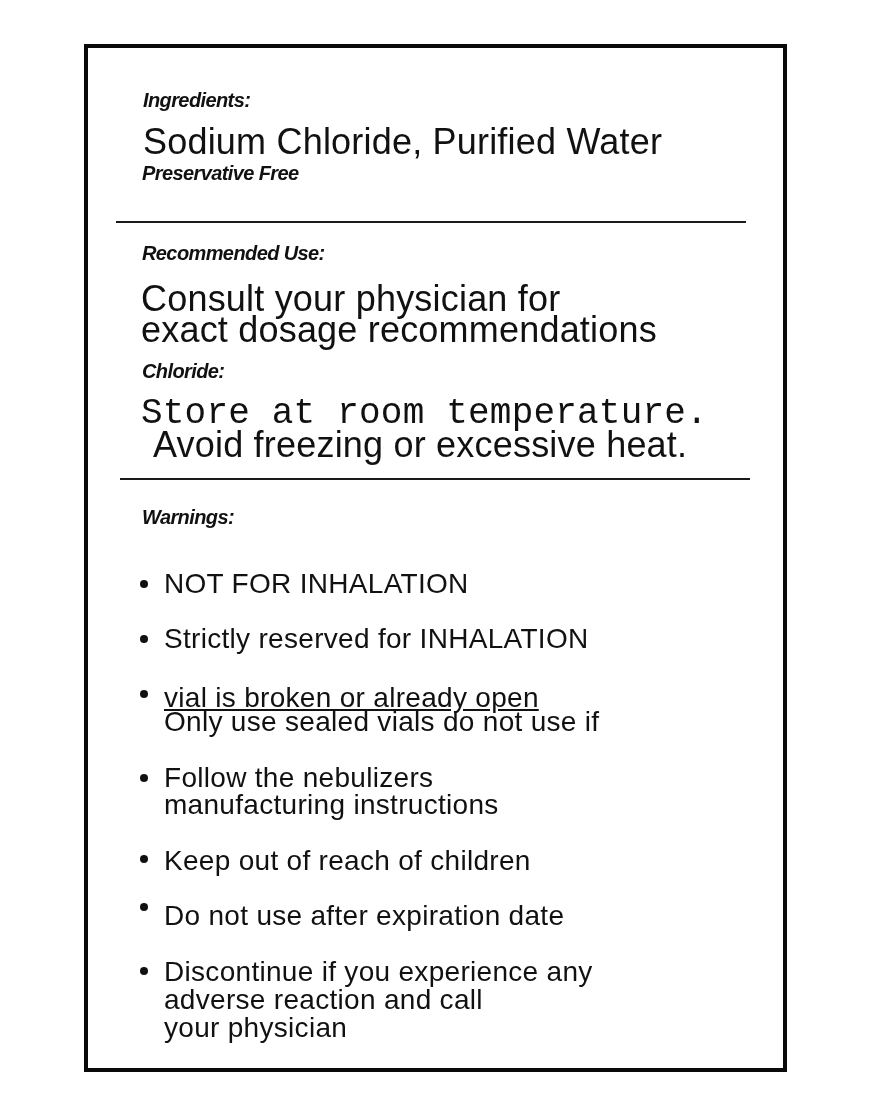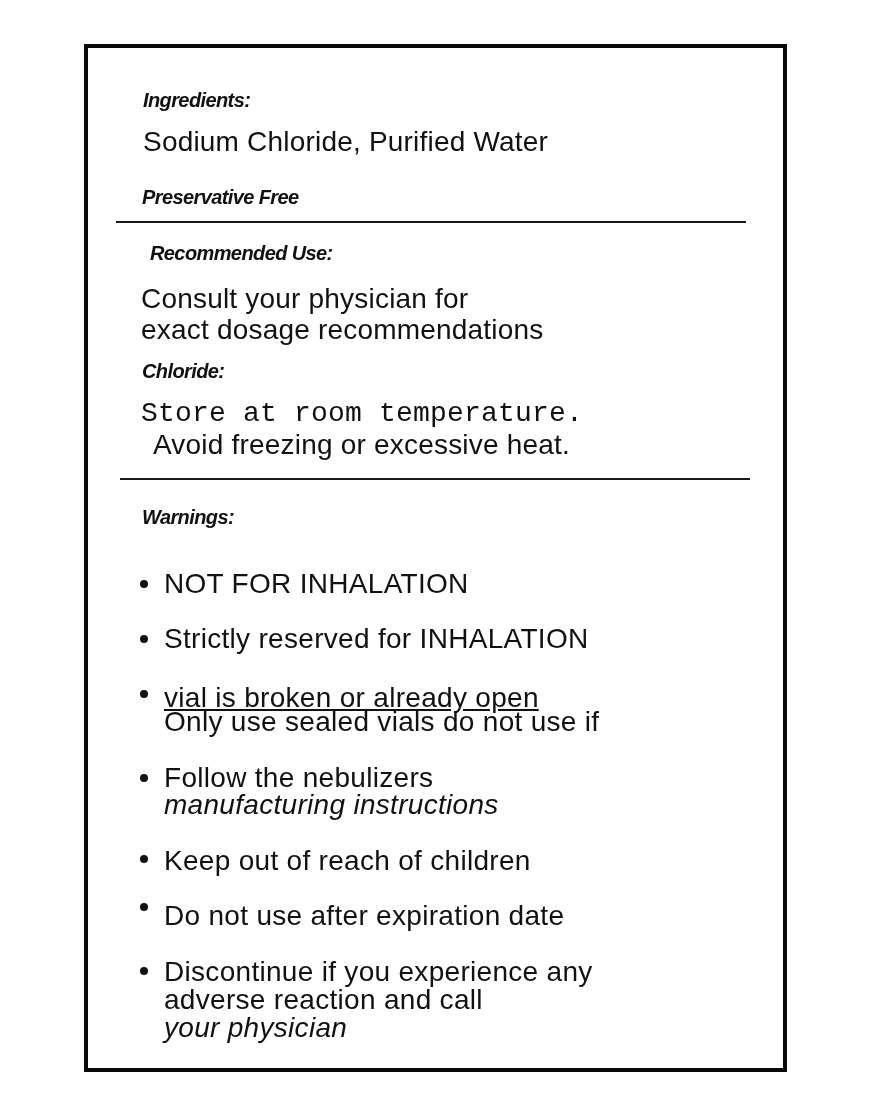--- a/index.html
+++ b/index.html
@@ -2,37 +2,37 @@
 <html><head>
 <meta charset="utf-8">
 <style>
   html, body { margin:0; padding:0; background:#ffffff; }
   body { width:873px; height:1112px; position:relative; overflow:hidden;
          font-family:"Liberation Sans", sans-serif; color:#111111; }
   .label-box { position:absolute; left:84px; top:44px; width:695px; height:1020px;
                border:4px solid #0a0a0a; box-sizing:content-box; }
   .abs { position:absolute; white-space:nowrap; }
   .head { font-weight:bold; font-style:italic; font-size:20px; letter-spacing:-0.6px; }
-  .body { font-size:28px; letter-spacing:0.2px; line-height:32px; }
+  .body { font-size:36px; letter-spacing:0.2px; line-height:32px; }
   .rule { position:absolute; height:2px; background:#1a1a1a; }
   .bullet { position:absolute; width:8px; height:8px; border-radius:50%; background:#111; }
   .wtext { position:absolute; left:164px; font-size:28px; line-height:28px; letter-spacing:0.3px; white-space:nowrap; }
 </style>
 </head>
 <body>
 
 <div class="label-box"></div>
 
 <div class="abs head" style="left:143px; top:89px;">Ingredients:</div>
 <div class="abs body" style="left:143px; top:126px;">Sodium Chloride, Purified Water</div>
-<div class="abs head" style="left:142px; top:186px;">Preservative Free</div>
+<div class="abs head" style="left:142px; top:162px;">Preservative Free</div>
 
 <div class="rule" style="left:116px; top:221px; width:630px;"></div>
 
-<div class="abs head" style="left:142px; top:242px;margin-left:8px;">Recommended Use:</div>
+<div class="abs head" style="left:142px; top:242px;">Recommended Use:</div>
 <div class="abs body" style="left:141px; top:283px;">Consult your physician for</div>
 <div class="abs body" style="left:141px; top:314px;text-align:right;">exact dosage recommendations</div>
 
 <div class="abs head" style="left:142px; top:360px;">Chloride:</div>
 <div class="abs body" style="left:141px; top:398px;font-family:Liberation Mono, monospace;">Store at room temperature.</div>
 <div class="abs body" style="left:153px; top:429px;">Avoid freezing or excessive heat.</div>
 
 <div class="rule" style="left:120px; top:478px; width:630px;"></div>
 
 <div class="abs head" style="left:142px; top:506px;">Warnings:</div>
@@ -47,29 +47,29 @@
     <div class="wtext" style="top:625px;">Strictly reserved for INHALATION</div>
   </div>
   <div>
     <span class="bullet" style="left:140px; top:690px;"></span>
     <div class="wtext" style="top:708px;">Only use sealed vials do not use if</div>
     <div class="wtext" style="top:684px;text-decoration:underline;">vial is broken or already open</div>
   </div>
   <div>
     <span class="bullet" style="left:140px; top:774px;"></span>
     <div class="wtext" style="top:764px;">Follow the nebulizers</div>
-    <div class="wtext" style="top:791px;font-style:italic;">manufacturing instructions</div>
+    <div class="wtext" style="top:791px;">manufacturing instructions</div>
   </div>
   <div>
     <span class="bullet" style="left:140px; top:855px;"></span>
     <div class="wtext" style="top:847px;">Keep out of reach of children</div>
   </div>
   <div>
     <span class="bullet" style="left:140px; top:903px;"></span>
     <div class="wtext" style="top:902px;">Do not use after expiration date</div>
   </div>
   <div>
     <span class="bullet" style="left:140px; top:967px;"></span>
     <div class="wtext" style="top:958px;">Discontinue if you experience any</div>
     <div class="wtext" style="top:986px;">adverse reaction and call</div>
-    <div class="wtext" style="top:1014px;font-style:italic;">your physician</div>
+    <div class="wtext" style="top:1014px;">your physician</div>
   </div>
 </div>
 
 </body></html>

